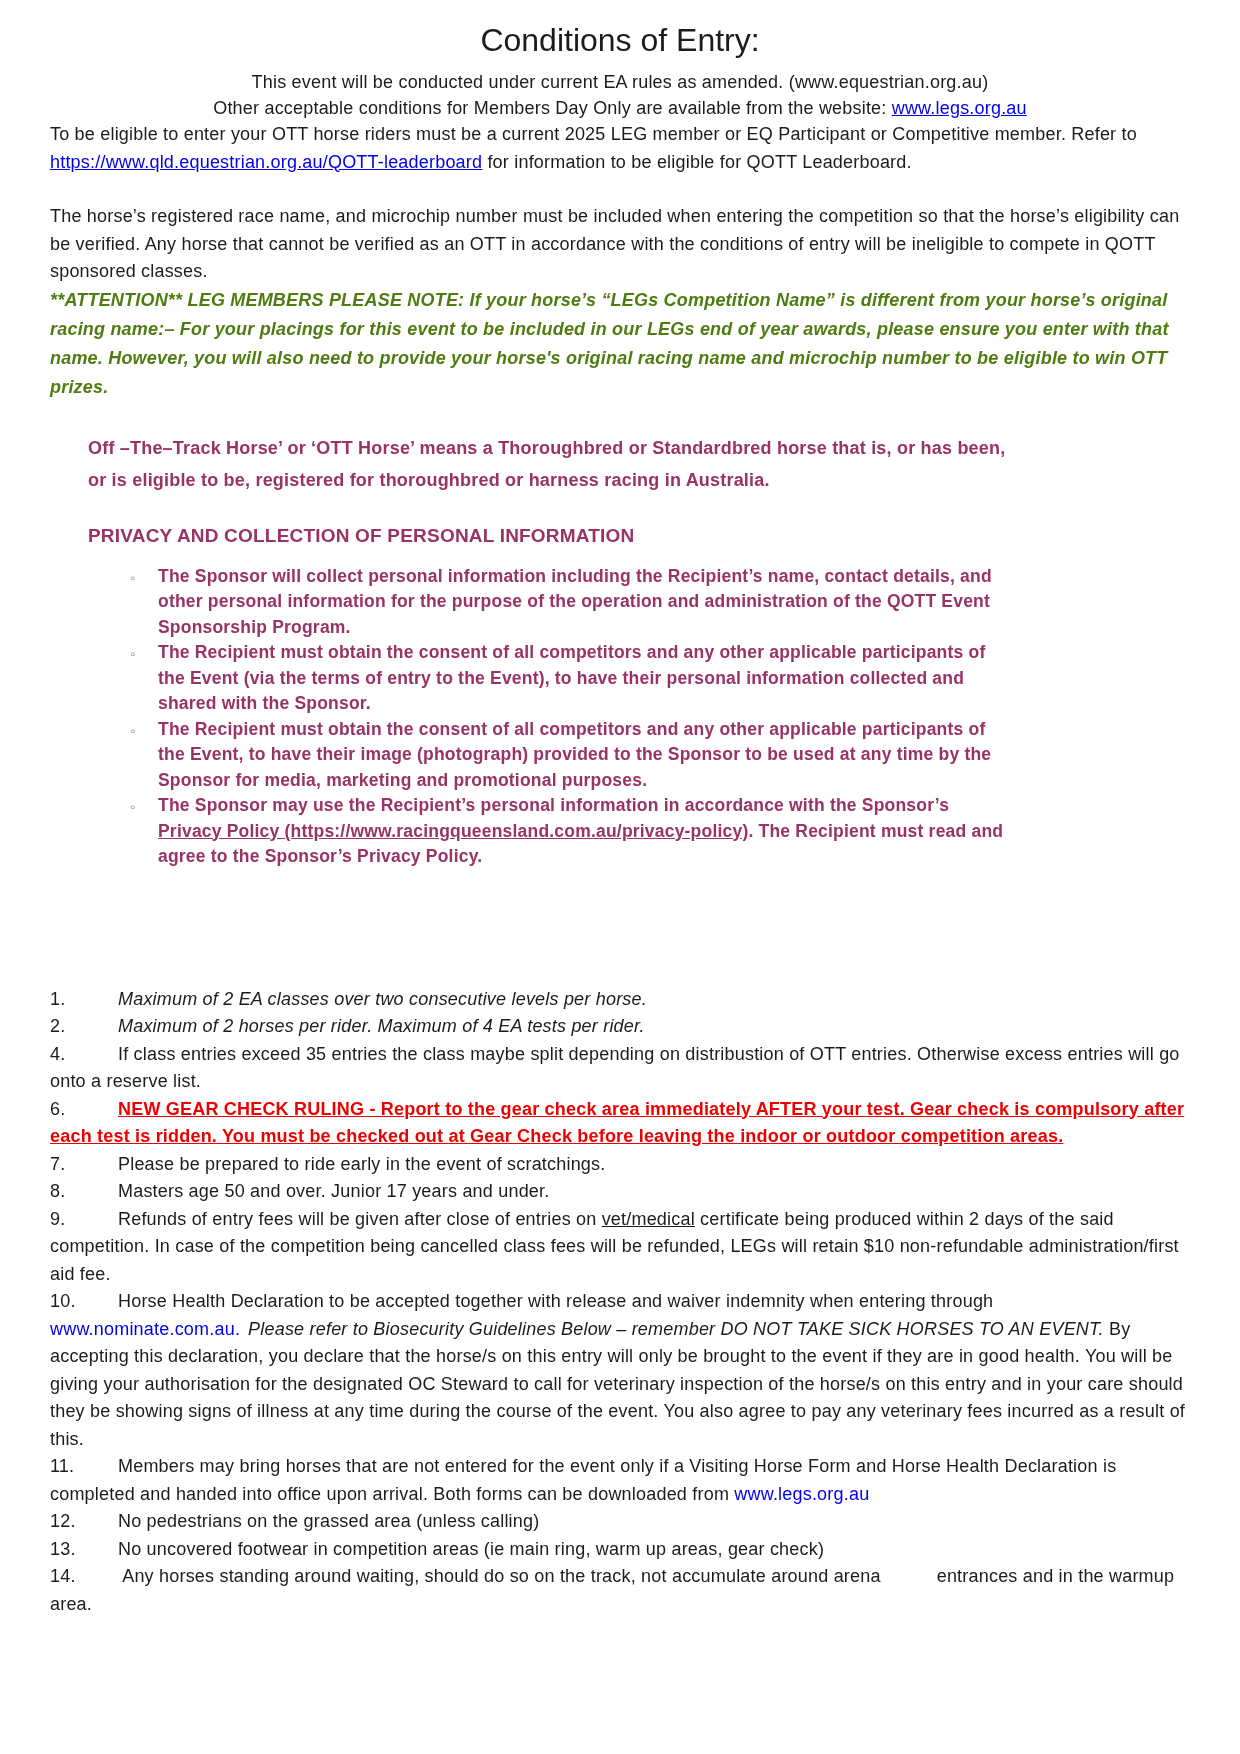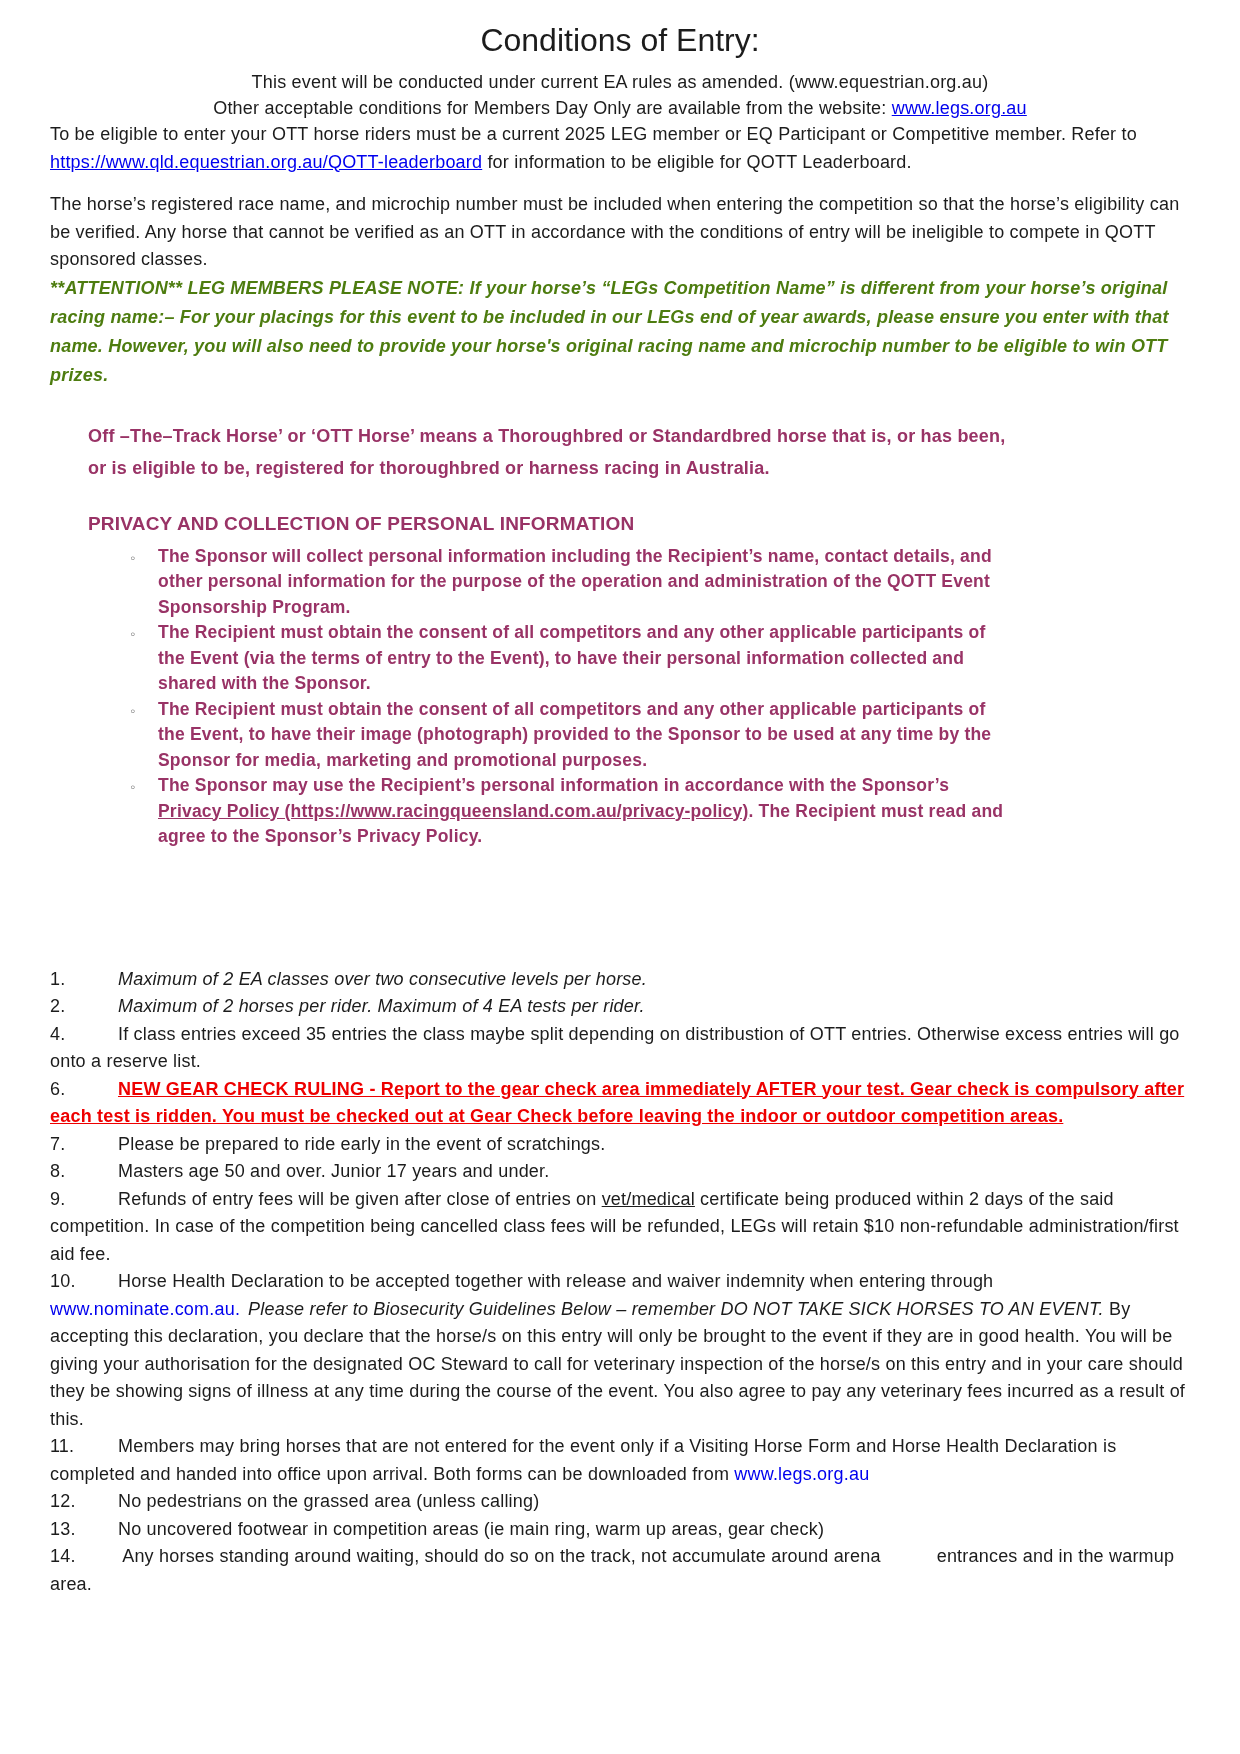--- a/index.html
+++ b/index.html
@@ -28,37 +28,37 @@
   .qott-heading {
     margin-top:30px;
     font-size:16px;
     font-weight:700;
   }
   .qott-heading span { text-decoration:underline; }
   .body-par {
     font-size:18px;
     line-height:27.5px;
   }
-  .gap-top { margin-top:15px; }
+  .gap-top { margin-top:27px; }
   .attention {
     color:#4d7c0f;
     font-weight:700;
     font-style:italic;
     line-height:29px;
   }
   .ott-def {
     margin:30px 0 0 38px;
     width:934px;
     color:#993366;
     font-weight:600;
     font-size:18px;
     line-height:32px;
   }
   .privacy-heading {
-    margin:28px 0 8px 38px;
+    margin:28px 0 16px 38px;
     color:#993366;
     font-weight:700;
     font-size:19px;
     line-height:24px;
   }
   ul.privacy-list {
     list-style:none;
     margin:6px 10px 0 0;
     padding:0 0 0 108px;
     width:852px;

